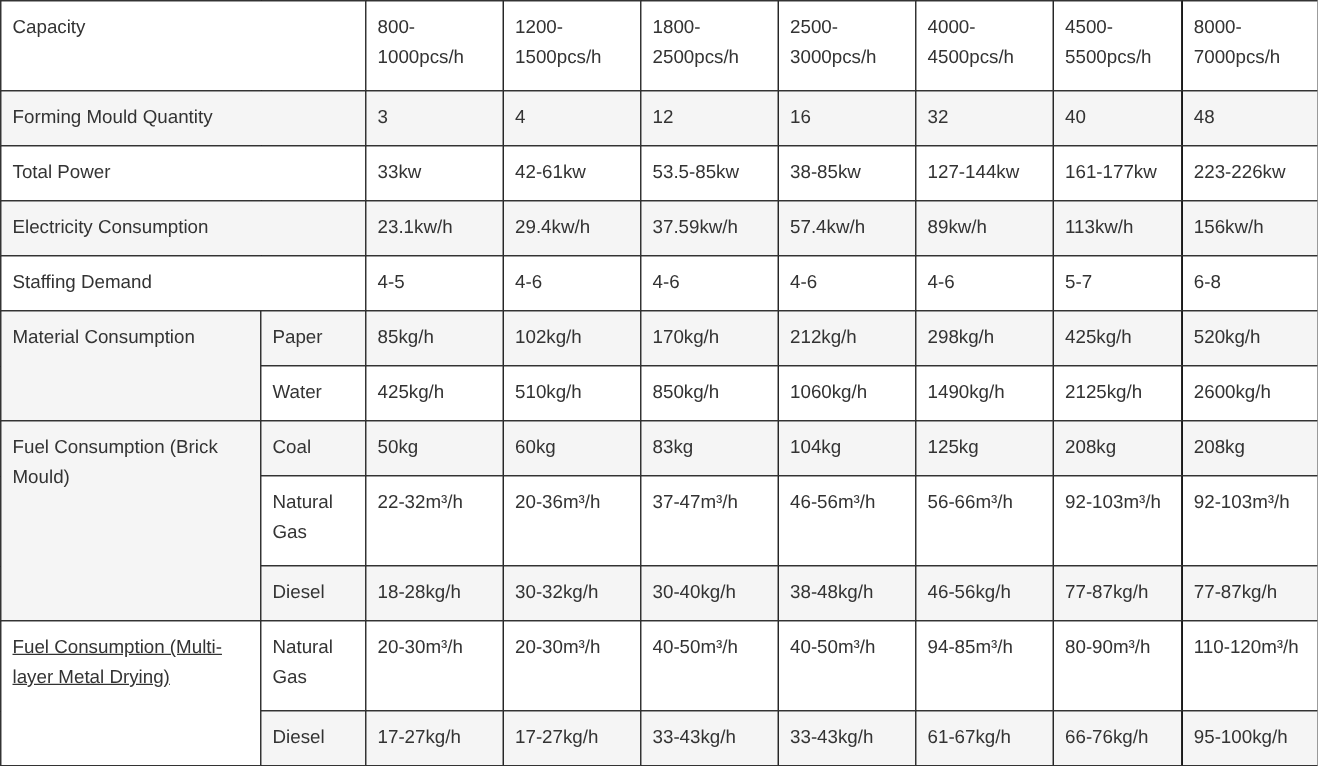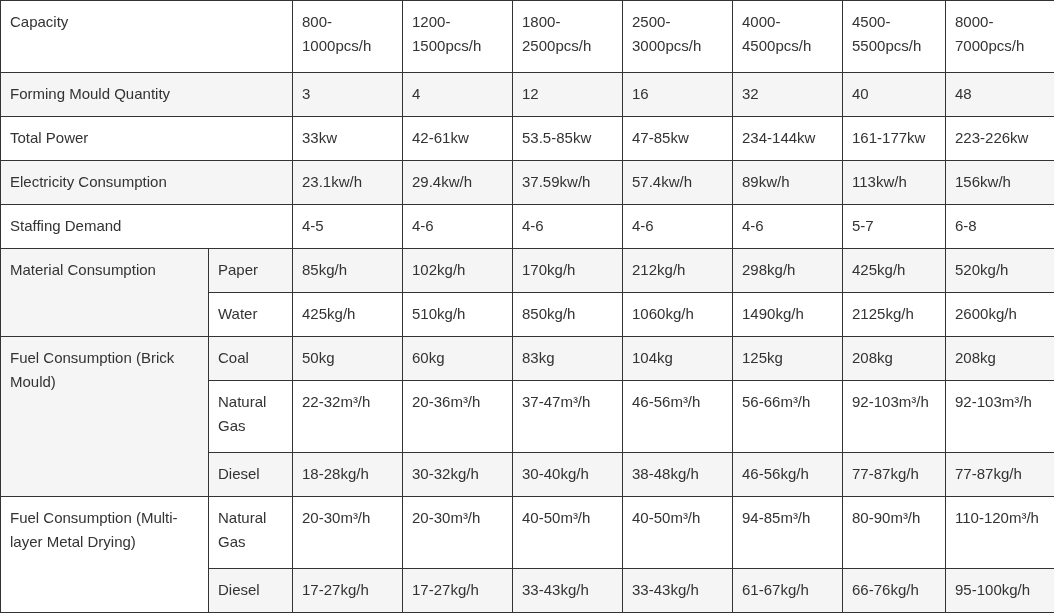--- a/index.html
+++ b/index.html
@@ -30,21 +30,21 @@
     background: var(--plain-color, #fff);
     overflow: hidden;
   }
 
   table.spec-table tr { height: 44px; }
   table.spec-table tr:nth-child(1),
   table.spec-table tr:nth-child(9),
   table.spec-table tr:nth-child(11) { height: 72px; }
 
   table.spec-table tr.striped td { background: var(--stripe-color, #f5f5f5); }
-  table.spec-table td.bg-plain  { background: var(--plain-color, #fff); }
+  table.spec-table td.bg-plain  { background: var(--plain-color, #fff); text-decoration: underline; }
   table.spec-table td.bg-stripe { background: var(--stripe-color, #f5f5f5); }
 
   .watermark {
     position: absolute;
     left: 353px;
     top: 281px;
     font-size: 27px;
     line-height: 32px;
     letter-spacing: 0.5px;
     color: var(--watermark-color, #808080);
@@ -89,22 +89,22 @@
           <td>16</td>
           <td>32</td>
           <td>40</td>
           <td>48</td>
         </tr>
         <tr>
           <td colspan="2">Total Power</td>
           <td>33kw</td>
           <td>42-61kw</td>
           <td>53.5-85kw</td>
-          <td>47-85kw</td>
-          <td>234-144kw</td>
+          <td>38-85kw</td>
+          <td>127-144kw</td>
           <td>161-177kw</td>
           <td>223-226kw</td>
         </tr>
         <tr class="striped">
           <td colspan="2">Electricity Consumption</td>
           <td>23.1kw/h</td>
           <td>29.4kw/h</td>
           <td>37.59kw/h</td>
           <td>57.4kw/h</td>
           <td>89kw/h</td>

